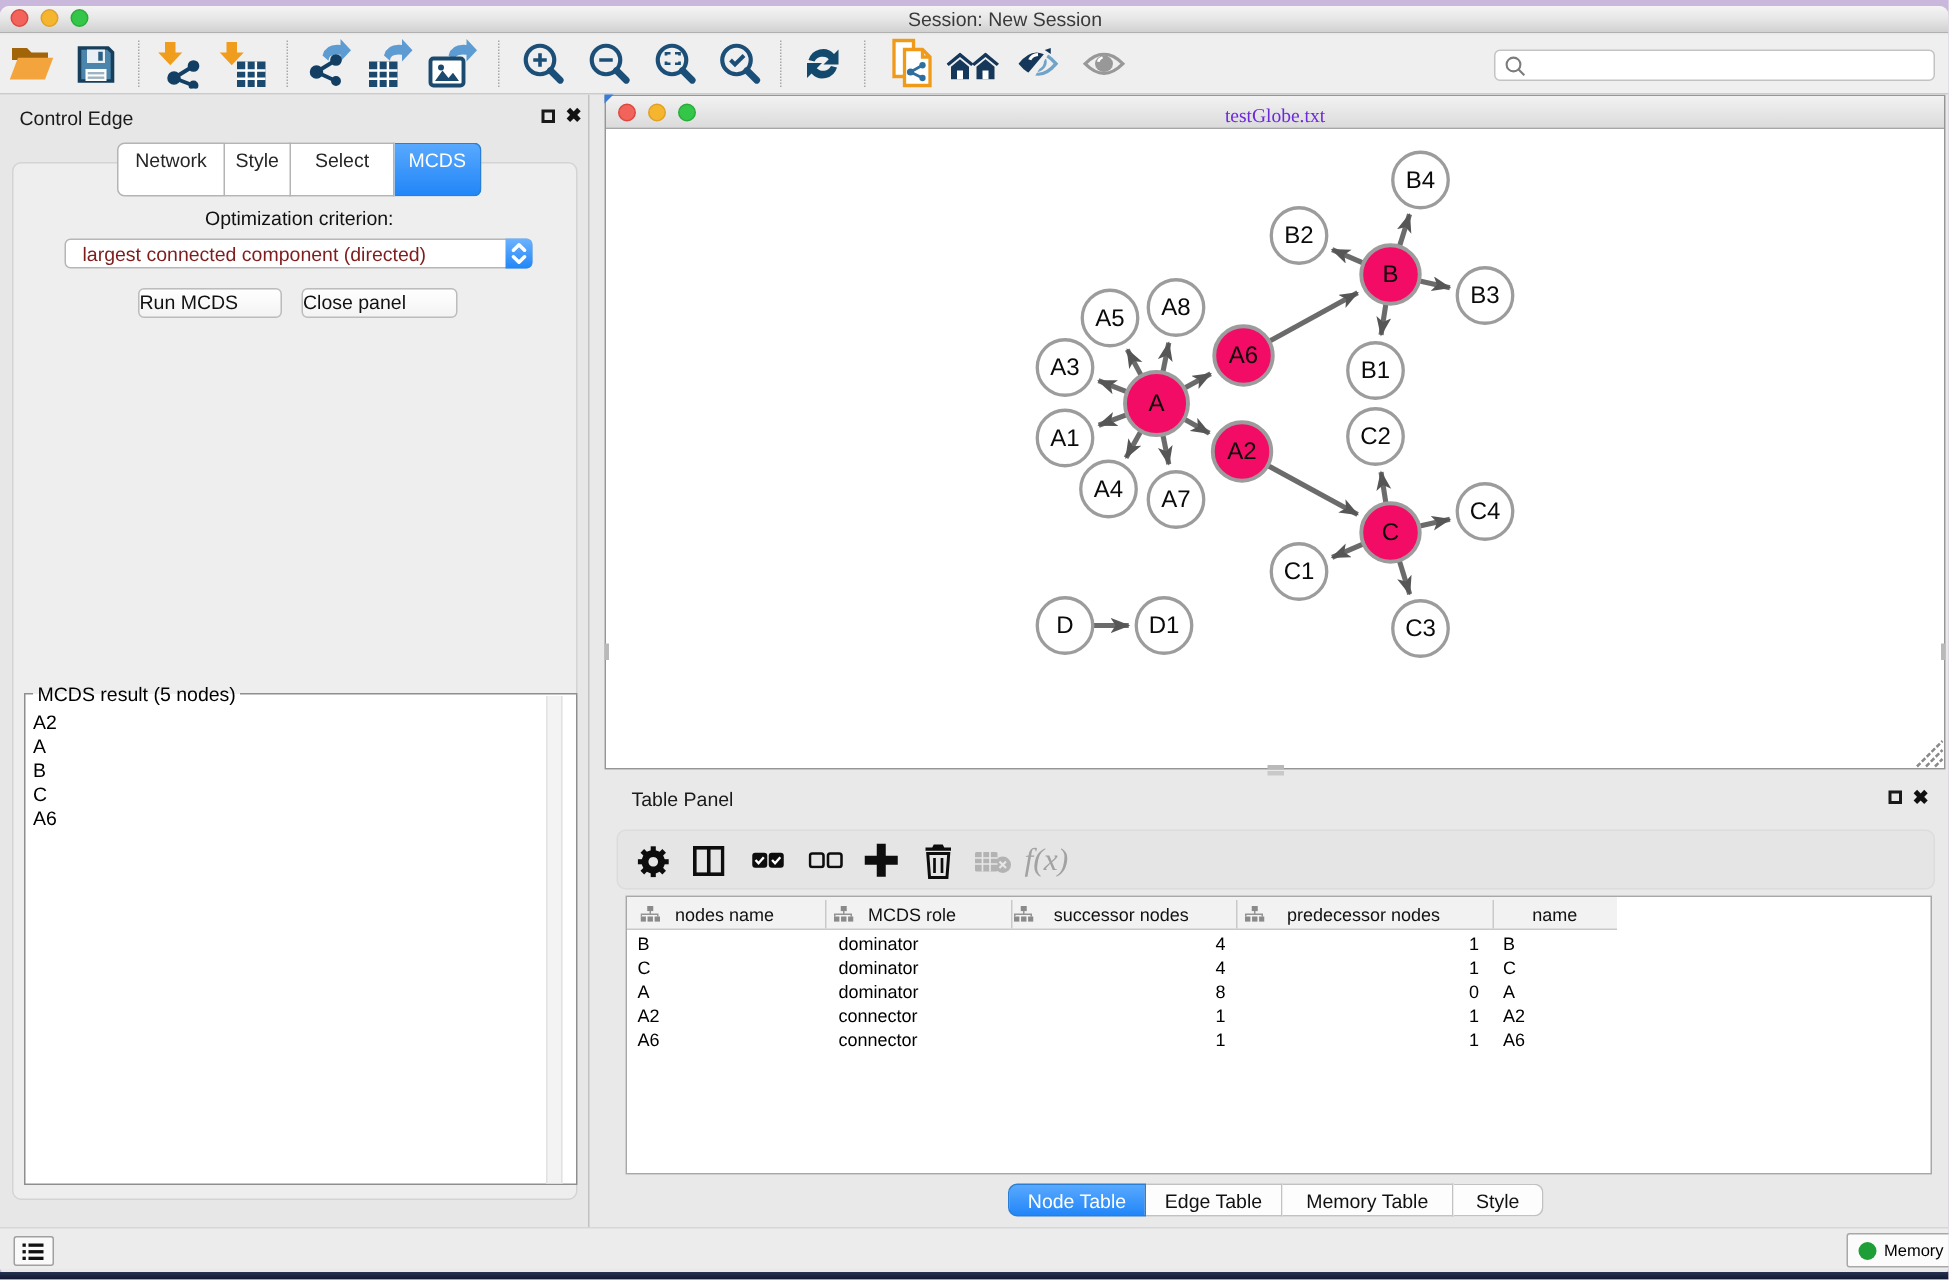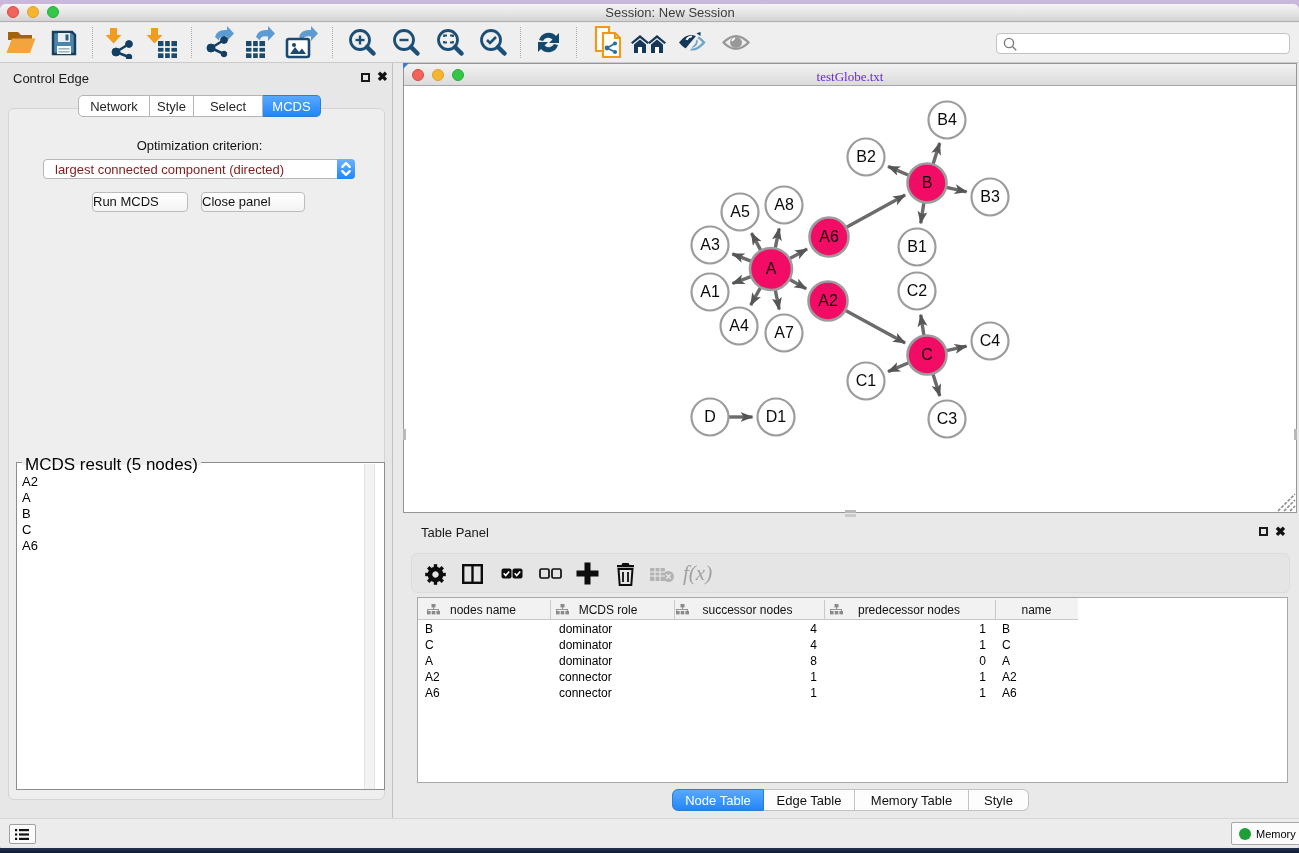--- a/index.html
+++ b/index.html
@@ -10,21 +10,21 @@
 #titlebar { position:absolute; left:0; top:4px; width:1299px; height:18px; background:linear-gradient(#f4f4f4,#e8e8e8 45%,#d2d2d2); border-bottom:1px solid #b0b0b0; border-radius:6px 6px 0 0; z-index:5; }
 .tl { position:absolute; width:12px; height:12px; border-radius:50%; top:6px; z-index:8; }
 #title { position:absolute; top:5px; left:0; width:1299px; text-align:center; font-size:13px; color:#3a3a3a; z-index:6;padding-left:41px; }
 #toolbar { position:absolute; left:0; top:23px; width:1299px; height:40px; background:#efefef; border-bottom:1px solid #cbcbcb; z-index:4; }
 .tsep { position:absolute; top:27px; height:31px; width:0; border-left:1px dotted #a9a9a9; z-index:5; }
 .ticon { position:absolute; z-index:6; }
 #searchbox { position:absolute; left:996px; top:33px; width:294px; height:21px; background:#fff; border:1px solid #c3c3c3; border-radius:4px; z-index:6; }
 
 #cpanel { position:absolute; left:0; top:63px; width:393px; height:755px; background:#e7e7e7; border-right:1px solid #c2c2c2; }
 #cp-inner { position:absolute; left:8px; top:108px; width:377px; height:692px; background:#eeeeee; border:1px solid #d4d4d4; border-radius:6px; }
-.tabseg { position:absolute; top:95px; height:22px; font-size:13px; text-align:center; line-height:21px; color:#262626; background:#fff; border:1px solid #b4b4b4; border-left:none; z-index:3; }
+.tabseg { position:absolute; top:95px; height:36px; font-size:13px; text-align:center; line-height:21px; color:#262626; background:#fff; border:1px solid #b4b4b4; border-left:none; z-index:3; }
 .minibox { position:absolute; width:9px; height:9px; border:2px solid #1a1a1a; background:transparent; }
 .xicon { position:absolute; font-size:13px; font-weight:bold; color:#111; }
 .btn { position:absolute; height:20px; background:linear-gradient(#ffffff,#f3f3f3); border:1px solid #bcbcbc; border-radius:4px; font-size:13px; color:#111; text-align:left; line-height:18px; }
 
 #nframe { position:absolute; left:403px; top:63px; width:894px; height:450px; border:1px solid #969696; background:#fff; }
 #ntitle { position:absolute; left:0; top:0; width:892px; height:22px; background:linear-gradient(#f2f2f2,#dbdbdb); border-bottom:1px solid #a6a6a6; }
 
 #tpanel-title { position:absolute; left:421px; top:525px; font-size:13px; color:#1a1a1a; }
 #ttoolbar { position:absolute; left:411px; top:553px; width:879px; height:40px; background:#e5e5e5; border:1px solid #dcdcdc; border-radius:6px; }
 #ttable { position:absolute; left:417px; top:597px; width:871px; height:186px; background:#fff; border:1px solid #a8a8a8; }
@@ -204,21 +204,21 @@
     <svg width="18" height="20" viewBox="0 0 18 20">
         <path d="M5.3,7.8 L9,4.2 L12.7,7.8" stroke="#fff" stroke-width="2.4" fill="none" stroke-linecap="round" stroke-linejoin="round"></path>
         <path d="M5.3,12.2 L9,15.8 L12.7,12.2" stroke="#fff" stroke-width="2.4" fill="none" stroke-linecap="round" stroke-linejoin="round"></path>
       </svg>
   </div>
 </div>
 <div class="btn" style="left:92px;top:192px;width:96px;">Run MCDS</div>
 <div class="btn" style="left:201px;top:192px;width:104px;">Close panel</div>
 <div style="position:absolute;left:16px;top:462px;width:369px;height:328px;background:#fff;border:1px solid #8e8e8e;z-index:3;">
   <div style="position:absolute;right:9px;top:1px;width:11px;height:325px;background:#f3f3f3;border-left:1px solid #e2e2e2;border-right:1px solid #e2e2e2;"></div>
-  <div style="position:absolute;left:5px;top:-8px;padding:0 3px;font-size:17px;color:#000;background:linear-gradient(#eeeeee 52%,#ffffff 52%);">MCDS result (5 nodes)</div>
+  <div style="position:absolute;left:5px;top:-8px;padding:0 3px;font-size:13px;color:#000;background:linear-gradient(#eeeeee 52%,#ffffff 52%);">MCDS result (5 nodes)</div>
   <div style="position:absolute;left:5px;top:11px;font-size:13px;color:#000;line-height:16px;">A2<br>A<br>B<br>C<br>A6</div>
 </div>
 
 <div id="nframe"></div>
 <div style="position:absolute;left:403px;top:63px;width:0;height:0;border-top:6px solid #3b7bd4;border-right:6px solid transparent;z-index:4;"></div>
 <div id="ntitle" style="left:404px;top:64px;position:absolute;"></div>
 <div class="tl" style="left:412px;top:69px;background:#f2635c;border:1px solid #dc4840;z-index:3;"></div>
 <div class="tl" style="left:432px;top:69px;background:#f6b52e;border:1px solid #dfa12b;z-index:3;"></div>
 <div class="tl" style="left:452px;top:69px;background:#33c648;border:1px solid #2cab3c;z-index:3;"></div>
 <div style="position:absolute;left:404px;top:69px;width:892px;text-align:center;font-size:13px;color:#6d28d9;z-index:3;font-family:Liberation Serif, serif;">testGlobe.txt</div>

